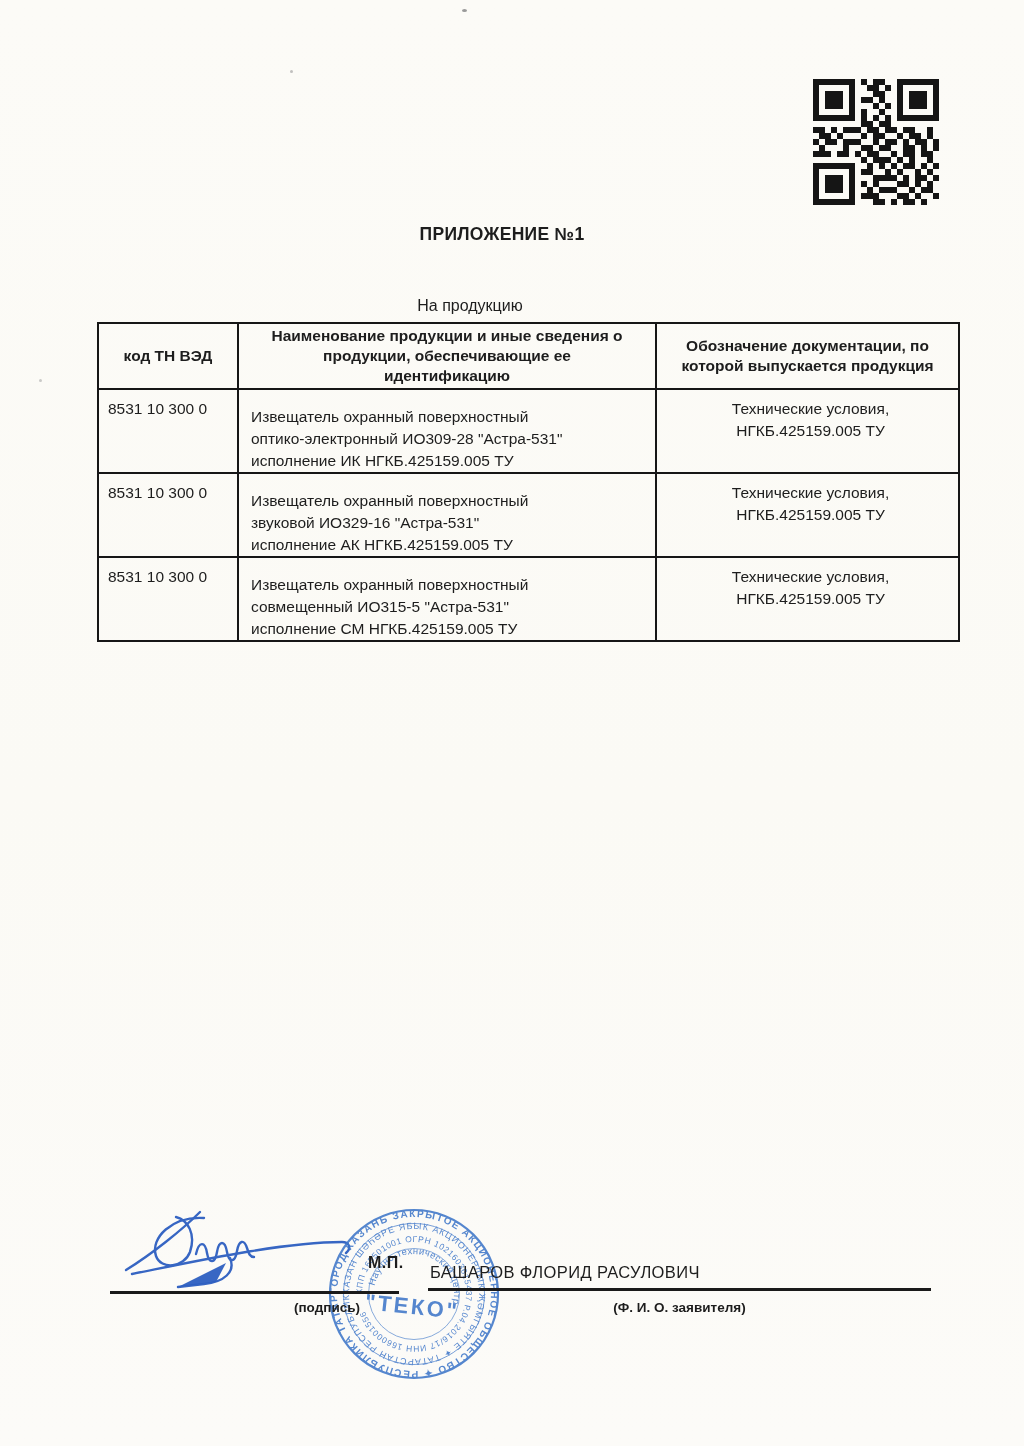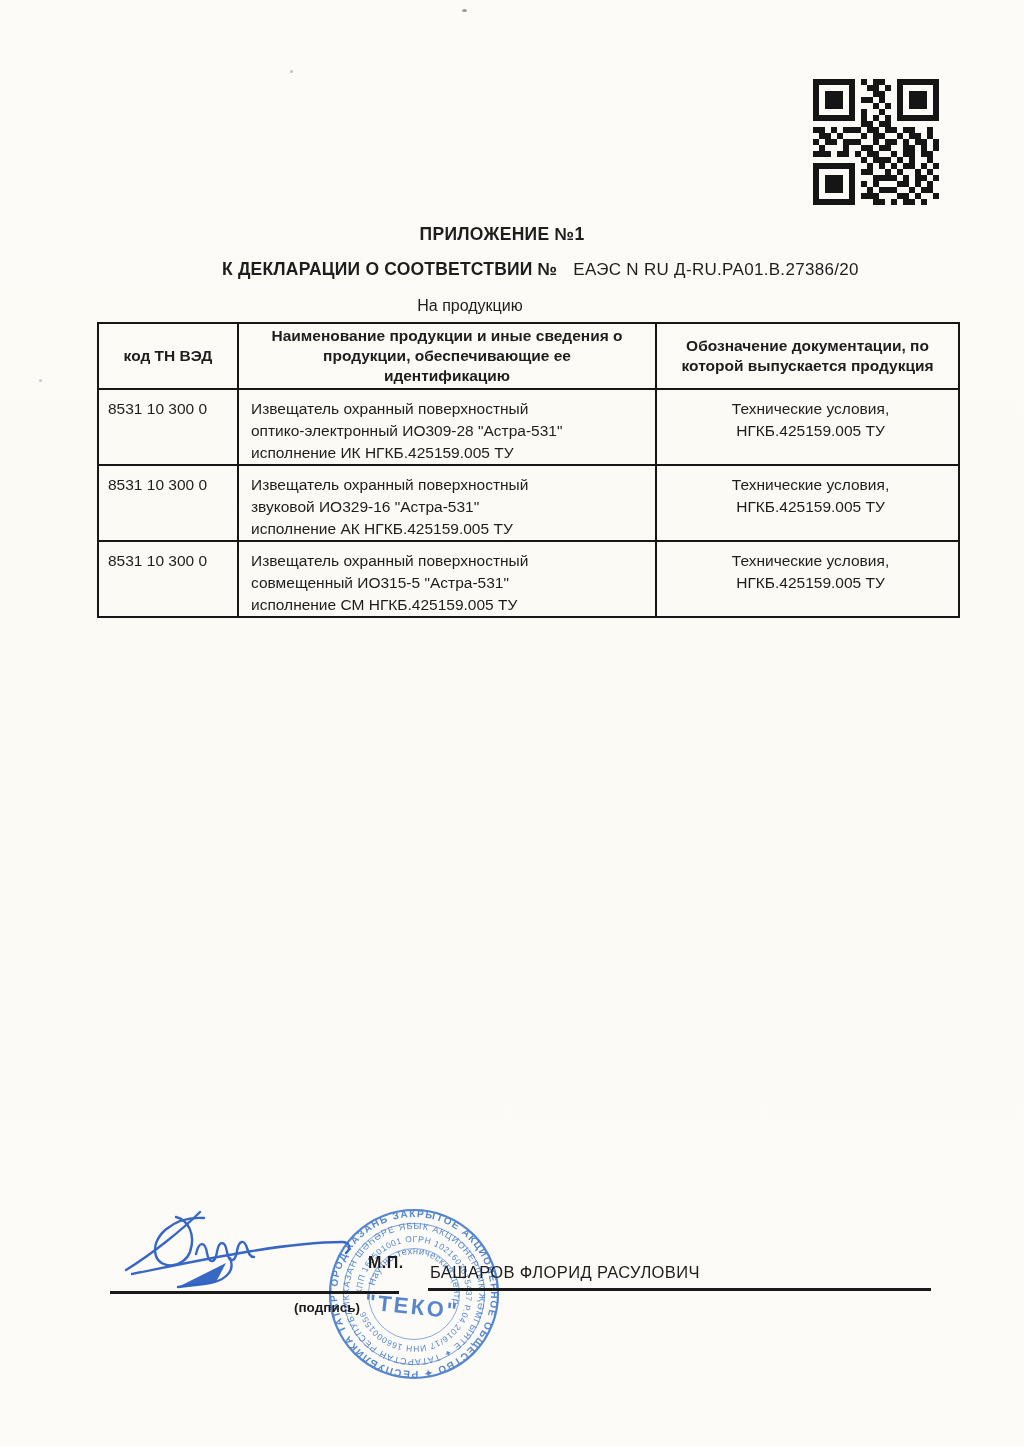--- a/index.html
+++ b/index.html
@@ -33,21 +33,21 @@
     position:absolute; left:97px; top:322px; width:861px;
     border-collapse:collapse; table-layout:fixed;
   }
   .products th, .products td { border:2px solid #161616; white-space:pre-line; }
   .products th {
     font-size:15.5px; font-weight:bold; text-align:center; vertical-align:middle;
     line-height:1.3; height:64px; padding:2px 4px;
   }
   .products td { font-size:15.5px; line-height:1.42; vertical-align:top; height:74px; }
   .products td.code { padding:8px 14px 0 9px; }
-  .products td.name { padding:8px 6px 0 12px; }
+  .products td.name { padding:16px 6px 0 12px; }
   .products td.doc  { padding:8px 6px 0 12px;text-align:center; }
 
   .sig-svg   { position:absolute; left:112px; top:1202px; }
   .stamp-svg { position:absolute; left:324px; top:1204px; opacity:.88; }
 
   .mp { position:absolute; left:368px; top:1254px; font-size:16px; font-weight:bold; letter-spacing:.5px; }
   .applicant-name { position:absolute; left:430px; top:1263px; font-size:16.5px; letter-spacing:.4px; }
   .rule { position:absolute; background:#1a1a1a; height:2.5px; }
   .rule-left  { left:110px; top:1291px; width:289px; }
   .rule-right { left:428px; top:1288px; width:503px; }
@@ -296,23 +296,20 @@
         <rect x="60" y="120" width="6" height="6" fill="#151515"></rect>
         <rect x="66" y="120" width="6" height="6" fill="#151515"></rect>
         <rect x="78" y="120" width="6" height="6" fill="#151515"></rect>
         <rect x="90" y="120" width="6" height="6" fill="#151515"></rect>
         <rect x="96" y="120" width="6" height="6" fill="#151515"></rect>
         <rect x="108" y="120" width="6" height="6" fill="#151515"></rect>
       </svg></div>
 
   <div class="title">ПРИЛОЖЕНИЕ №1</div>
 
-  <div class="decl">
-    <span class="decl-label">К ДЕКЛАРАЦИИ О СООТВЕТСТВИИ №</span><span class="decl-number">ЕАЭС N RU Д-RU.РА01.В.27386/20</span>
-  </div>
 
   <div class="subtitle">На продукцию</div>
 
   <table class="products">
     <colgroup>
         <col style="width:140px">
         <col style="width:418px">
         <col style="width:303px">
       </colgroup>
     <thead>
@@ -393,14 +390,15 @@
     </g>
   </svg>
 
   <div class="mp">М.П.</div>
   <div class="applicant-name">БАШАРОВ ФЛОРИД РАСУЛОВИЧ</div>
 
   <div class="rule rule-left"></div>
   <div class="rule rule-right"></div>
 
   <div class="caption caption-sign">(подпись)</div>
+  <div class="caption caption-name">(Ф. И. О. заявителя)</div>
 
 </div>
 
 </body></html>

